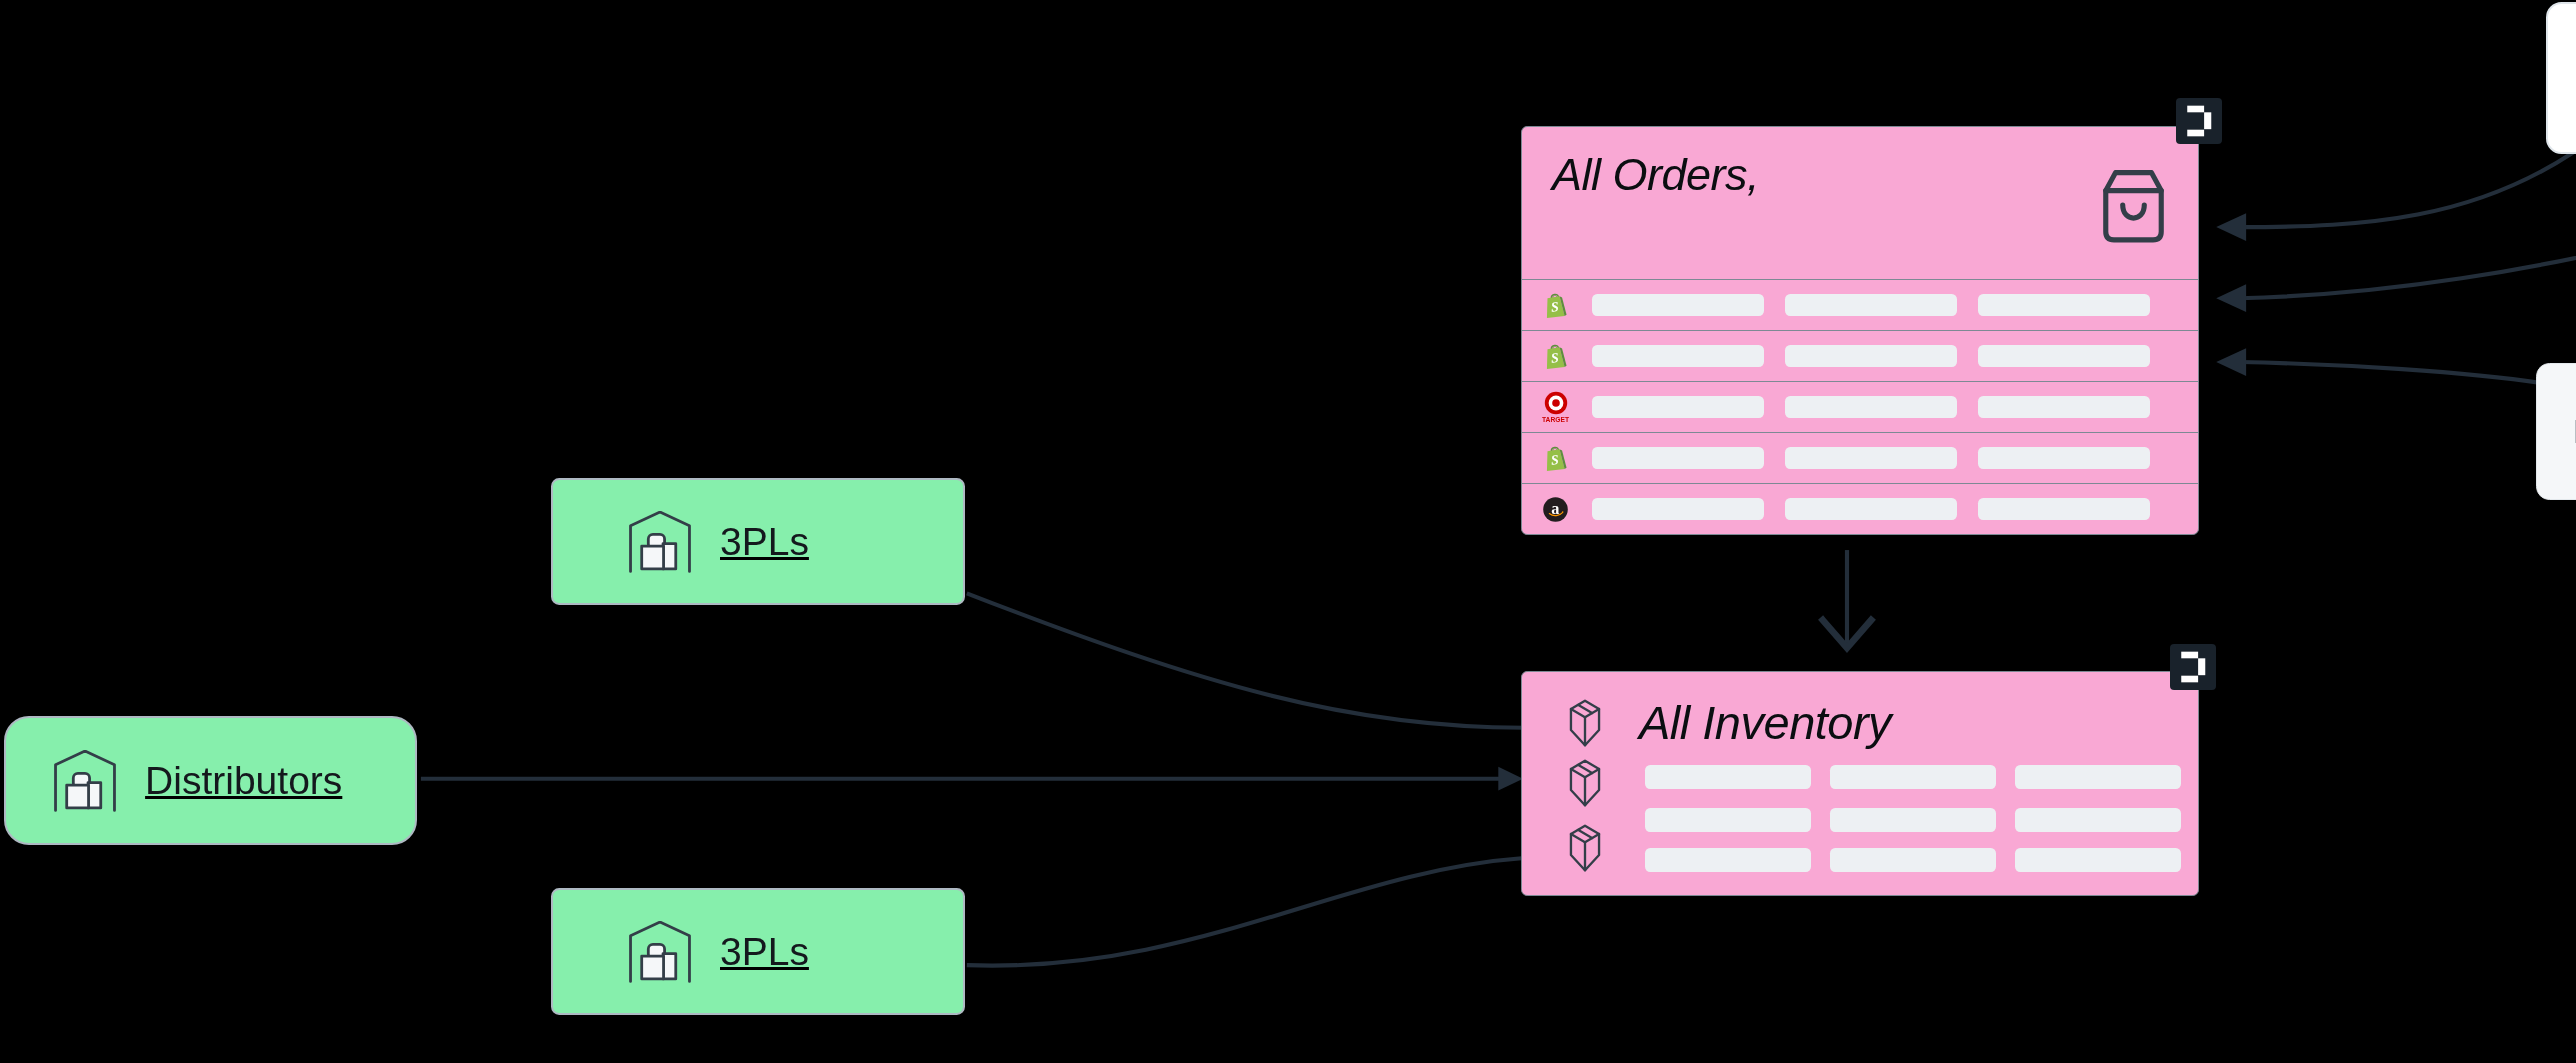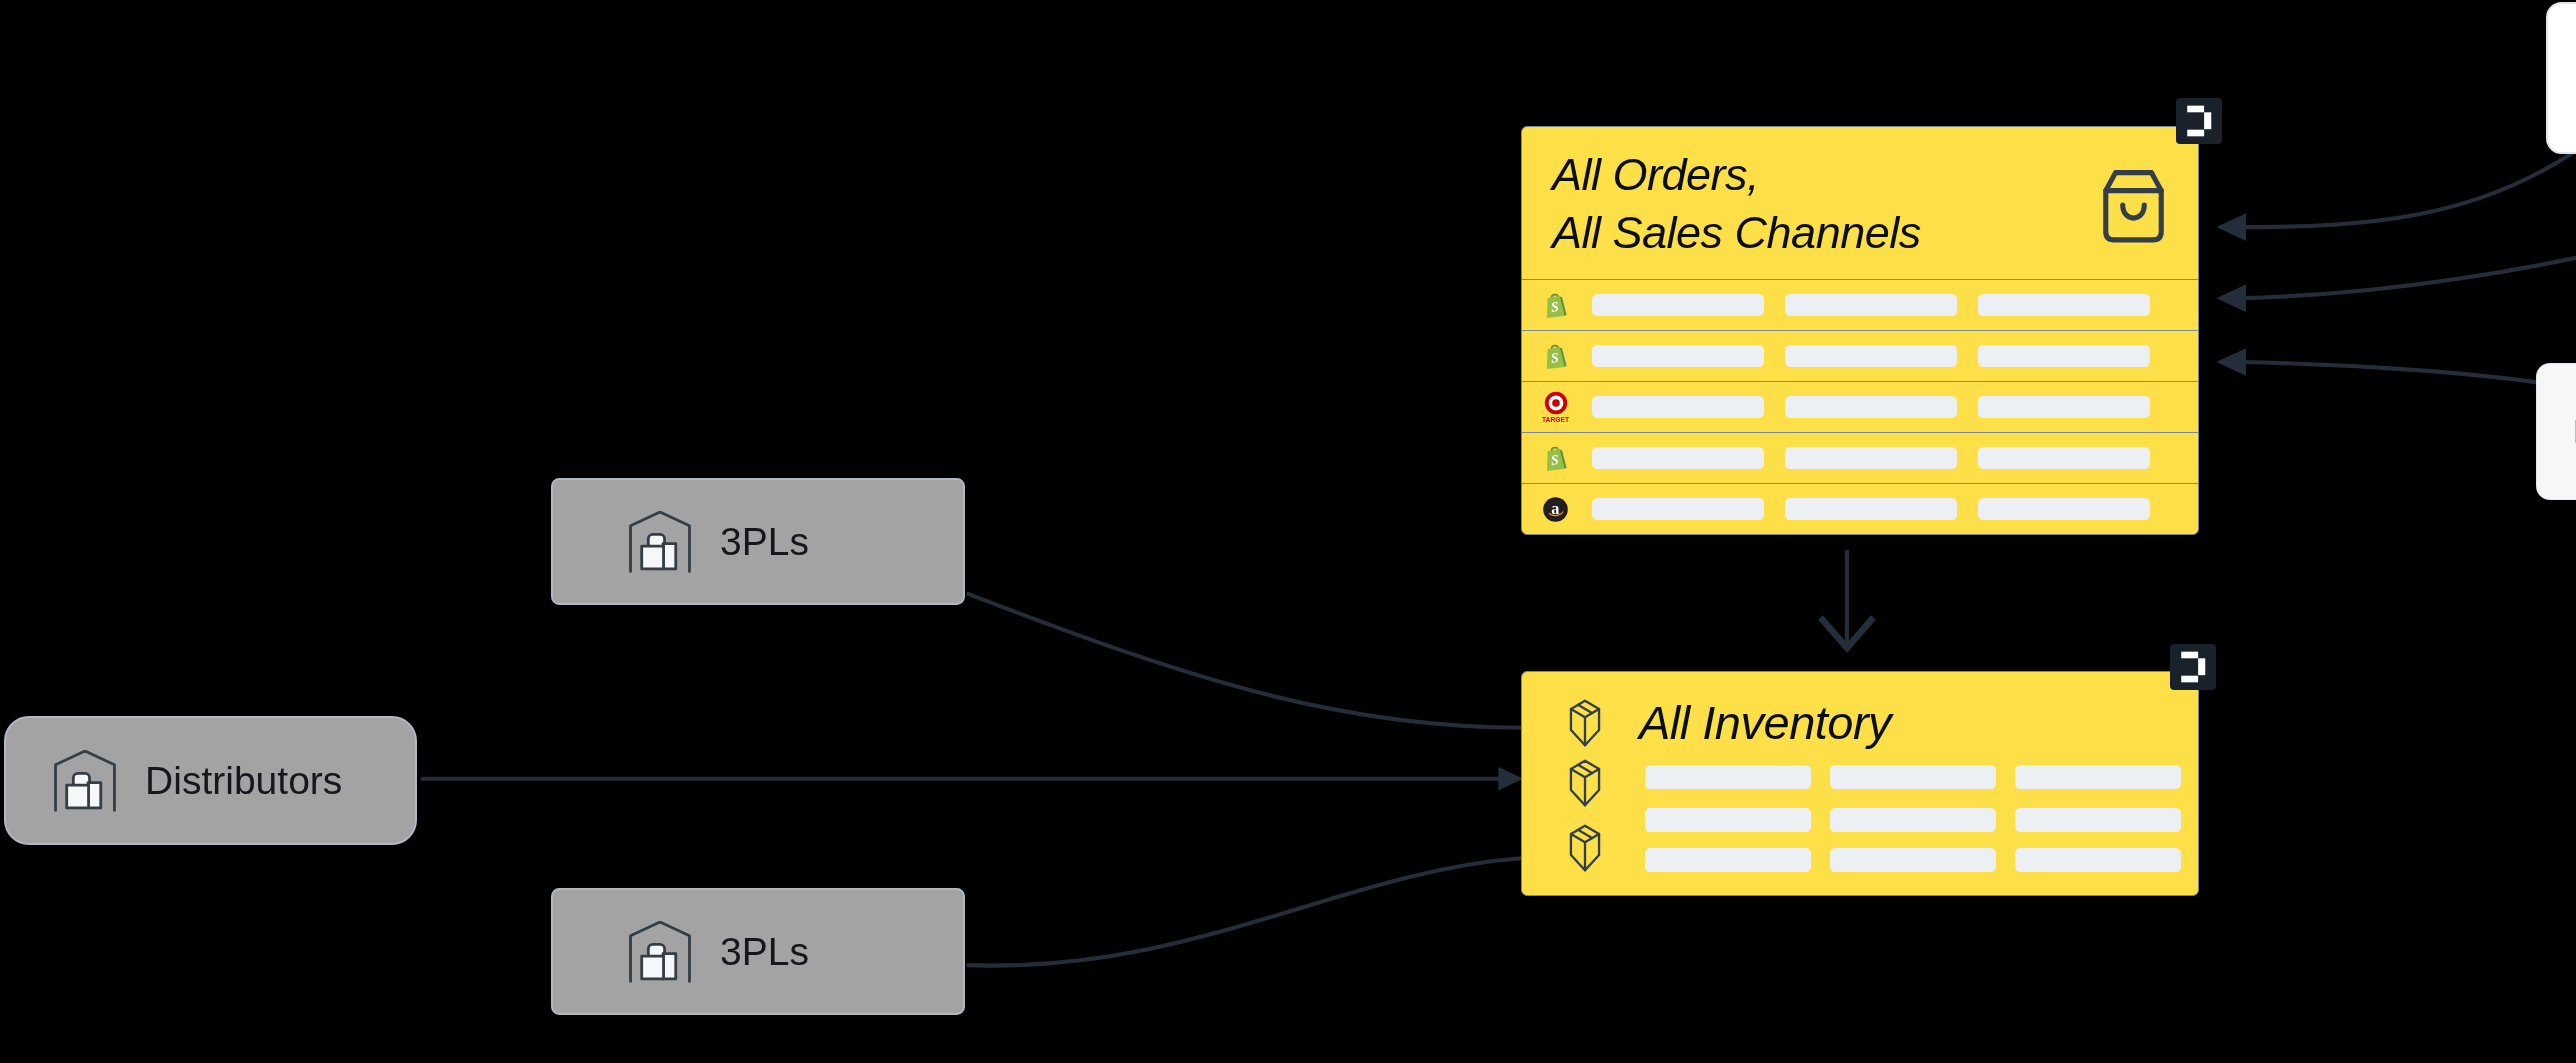--- a/index.html
+++ b/index.html
@@ -1,21 +1,21 @@
 <!DOCTYPE html>
 <html style="font-size:8.2px"><head>
 <meta charset="utf-8">
 <style>
   html,body{margin:0;padding:0;background:#000;}
   #stage{position:relative;width:3163px;height:1063px;background:#000;overflow:hidden;
          font-family:"Liberation Sans",sans-serif;}
   svg{display:block}
 
   
-  .card{position:absolute;background:#fde047;border:1.5px solid #7d8994;border-radius:6.2px;box-sizing:border-box;}
+  .card{position:absolute;background:#f9a8d4;border:1.5px solid #7d8994;border-radius:6.2px;box-sizing:border-box;}
   #orders-card{left:1521px;top:126px;width:678px;height:409px;}
   .orders-header{position:relative;height:152px;box-sizing:border-box;padding:18.5px 0 0 30px;}
   .title{font-style:italic;font-size:45px;line-height:58px;color:#0b0e11;letter-spacing:-0.5px;white-space:nowrap;}
   .bag-icon-wrap{position:absolute;right:32px;top:41px;}
   .orders-row{position:relative;height:50px;border-top:1px solid #7d8994;}
   .row-logo{position:absolute;left:21px;top:0;width:25px;height:50px;display:flex;align-items:center;justify-content:center;}
   .obar{position:absolute;top:14.4px;height:21.6px;width:172px;background:#edf0f3;border-radius:5.2px;}
   .obar0{left:70px}.obar1{left:263px}.obar2{left:456px}
   .mini-target{display:flex;flex-direction:column;align-items:center;}
   .mini-target-word{font-size:6.7px;font-weight:bold;color:#cc0000;margin-top:0.5px;letter-spacing:0;}
@@ -25,22 +25,22 @@
   .inv-icon{position:absolute;left:41px;}
   .inv-bar{position:absolute;height:24px;width:166px;background:#edf0f3;border-radius:5.2px;}
 
   
   .expand-btn{position:absolute;width:46px;height:46px;background:#19222b;border-radius:4.1px;
               display:flex;align-items:center;justify-content:center;}
   #orders-expand{left:654px;top:-29px;}
   #inventory-expand{left:648px;top:-28px;}
 
   
-  .gray-box{position:absolute;background:#a3a3a3;border:2.1px solid #aeb9c3;border-radius:8.2px;
-            box-sizing:border-box;display:flex;align-items:center;}
+  .gray-box{position:absolute;background:#86efac;border:2.1px solid #aeb9c3;border-radius:8.2px;
+            box-sizing:border-box;display:flex;align-items:center;text-decoration:underline;}
   #threepl-top{left:551px;top:478px;width:414px;height:127px;padding-left:76px;}
   #distributors{left:4.1px;top:716px;width:413px;height:129px;padding-left:48px;border-radius:25px;}
   #threepl-bottom{left:551px;top:888px;width:414px;height:127px;padding-left:76px;}
   .box-label{font-size:39px;color:#14181d;margin-left:29px;white-space:nowrap;}
 
   
   #shopify-tile{position:absolute;left:2546px;top:1.5px;width:155px;height:152px;background:#fff;
                 border:2.1px solid #dfe5ea;border-radius:15.5px;box-sizing:border-box;
                 display:flex;align-items:center;justify-content:center;}
 
@@ -72,21 +72,20 @@
       <polygon points="4302,441 4360,414 4360,468"></polygon>
       <polygon points="4302,579 4360,552 4360,606"></polygon>
       <polygon points="4302,703 4360,676 4360,730"></polygon>
       <polygon points="2956,1512 2908,1489 2908,1535"></polygon>
     </g>
   </svg>
 
   <div class="card" id="orders-card">
     <div class="orders-header">
       <div class="title">All Orders,</div>
-      <div class="title">All Sales Channels</div>
       <div class="bag-icon-wrap">
         <svg width="65" height="75" viewBox="0 0 126 146">
           <g stroke="#333e48" stroke-width="10" fill="none" stroke-linejoin="round" stroke-linecap="round">
             <path d="M 9 44 L 9 124 Q 9 140 25 140 L 101 140 Q 117 140 117 124 L 117 44 L 98 9 L 28 9 Z"></path>
             <path d="M 9 44 L 117 44"></path>
             <path d="M 42 72 C 42 106, 84 106, 84 72"></path>
           </g>
         </svg>
       </div>
     </div>

